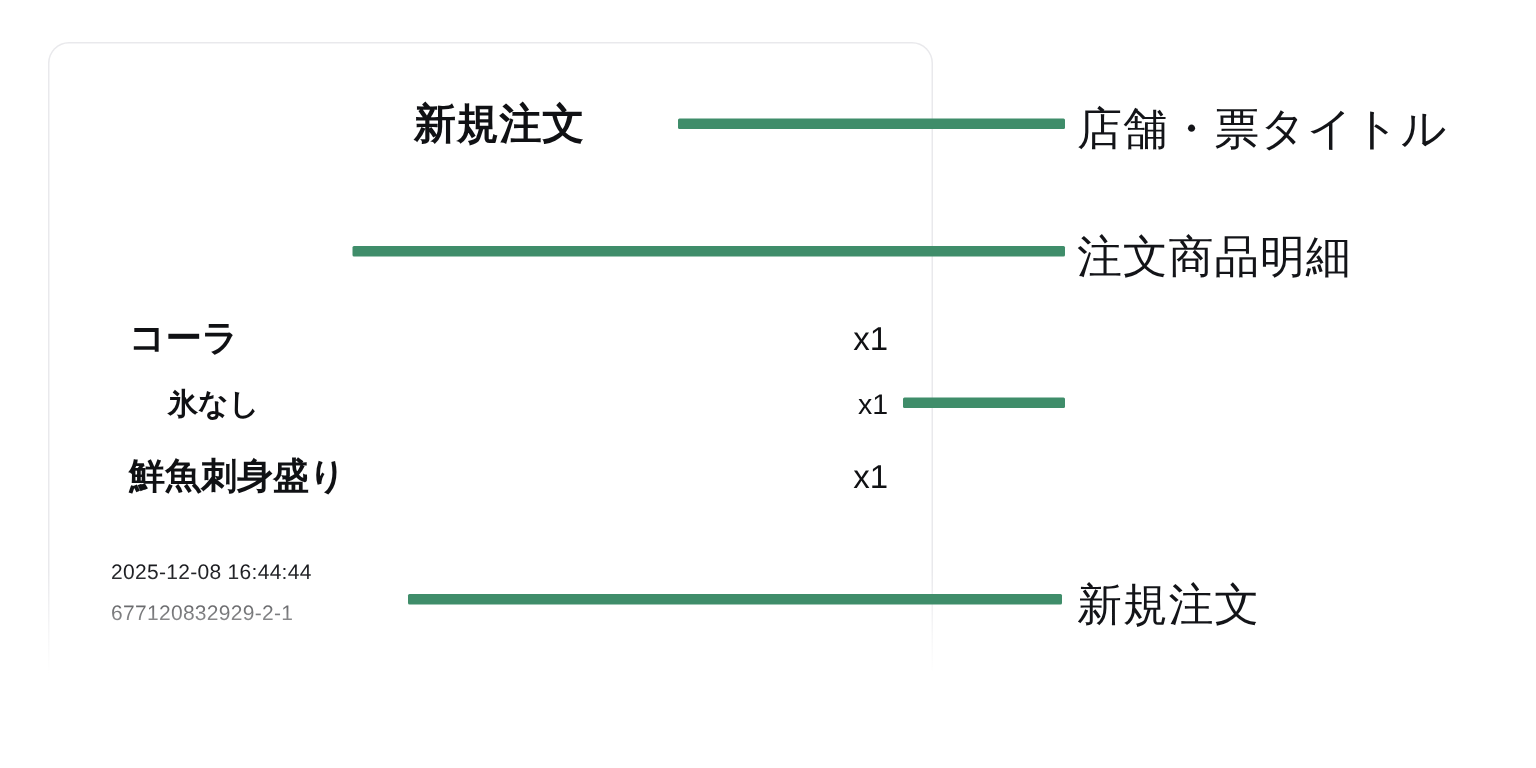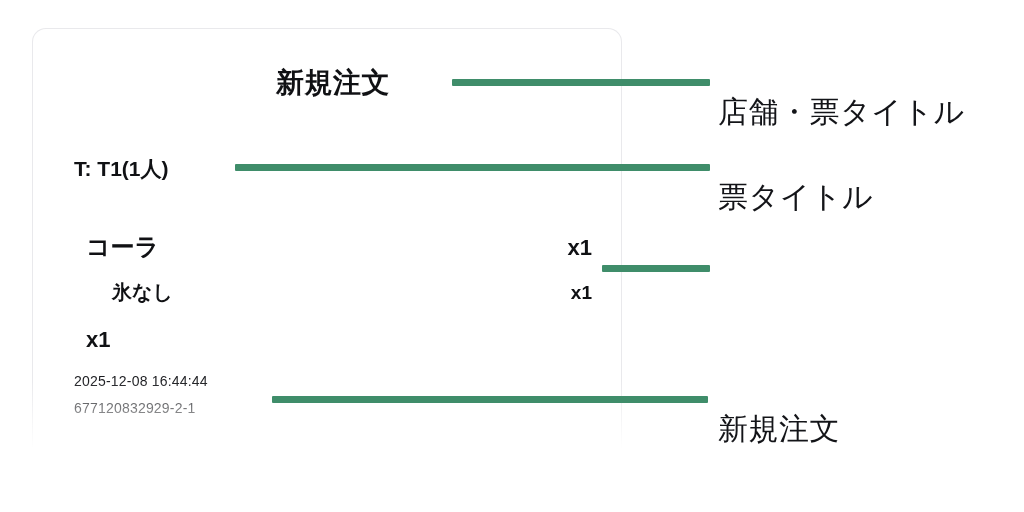--- a/index.html
+++ b/index.html
@@ -73,23 +73,22 @@
     position: absolute;
     left: 86px;
     width: 506px;
     display: flex;
     align-items: baseline;
     justify-content: space-between;
     color: #101114;
     white-space: nowrap;
   }
   .item-row .qty {
-    font-weight: 700;
+    font-weight: 400;
     text-align: right;
-    margin-top: 26px;
   }
 
   .item-main {
     font-size: 24px;
     font-weight: 700;
   }
   .item-main .qty { font-size: 22px; }
 
   .item-sub {
     font-size: 20px;
@@ -131,59 +130,58 @@
 
   
   .annot {
     position: absolute;
     left: 718px;
     font-size: 30px;
     font-weight: 400;
     color: #131418;
     white-space: nowrap;
     letter-spacing: 0.5px;
-    margin-top: 26px;
   }
   .annot-1 { top: 66px; }
   .annot-2 { top: 151px; }
   .annot-3 { top: 252px; }
   .annot-4 { top: 383px; }
 </style>
 </head>
 <body>
 
 <div id="stage">
 
   <div class="receipt-card"></div>
 
   <div class="r-title">新規注文</div>
 
-  <div class="r-table">T: T1(1人)</div>
 
   <div class="item-row item-main row-1">
     <span class="name">コーラ</span>
     <span class="qty">x1</span>
   </div>
 
   <div class="item-row item-sub row-2">
     <span class="name">氷なし</span>
     <span class="qty">x1</span>
   </div>
 
   <div class="item-row item-main row-3">
+    <span class="name">鮮魚刺身盛り</span>
     <span class="qty">x1</span>
   </div>
 
   <div class="meta-line meta-1">2025-12-08 16:44:44</div>
   <div class="meta-line meta-2">677120832929-2-1</div>
 
   <div class="card-fade"></div>
 
   <div class="leader leader-1"></div>
   <div class="leader leader-2"></div>
   <div class="leader leader-3"></div>
   <div class="leader leader-4"></div>
 
   <div class="annot annot-1">店舗・票タイトル</div>
-  <div class="annot annot-2">票タイトル</div>
+  <div class="annot annot-2">注文商品明細</div>
   <div class="annot annot-4">新規注文</div>
 
 </div>
 
 </body></html>

